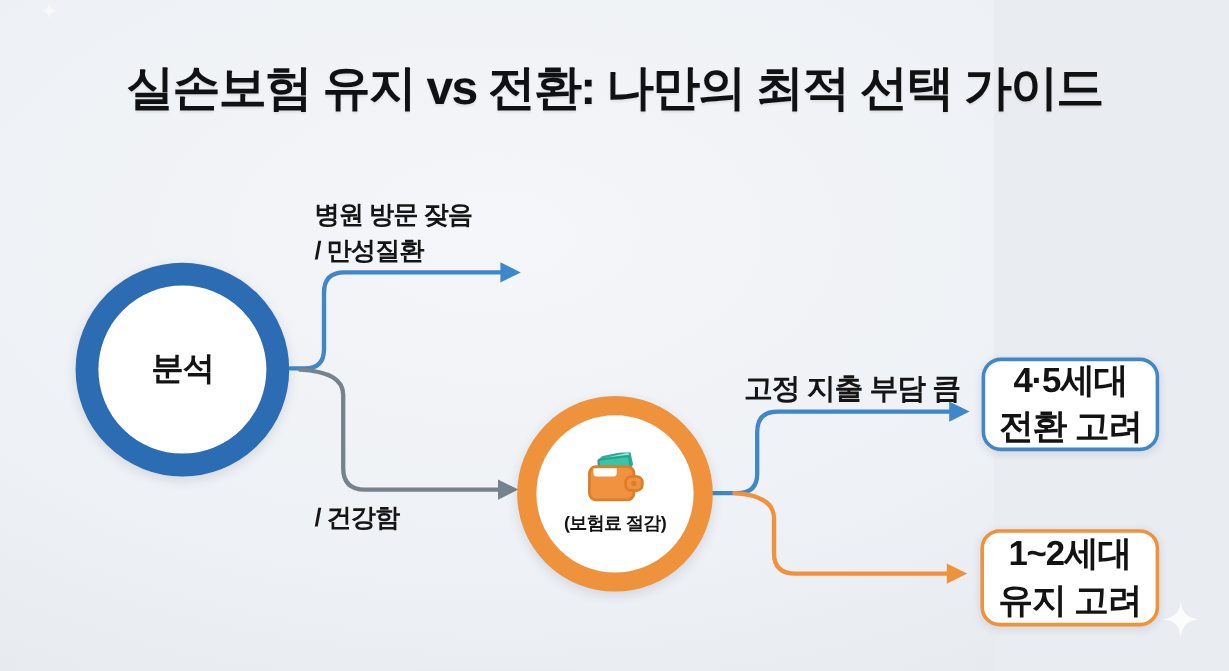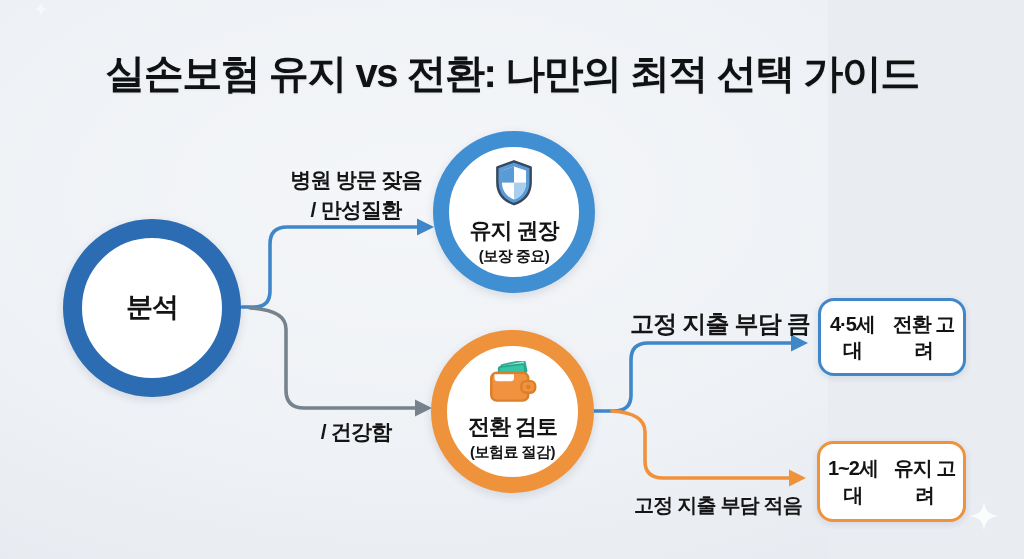--- a/index.html
+++ b/index.html
@@ -43,33 +43,33 @@
     border:16px solid var(--maintain-ring);
   }
   .node-convert {
     left:431px; top:330px; width:163px; height:163px;
     border:16px solid var(--convert-ring);
   }
   .node-title { font-size:22px; font-weight:800; letter-spacing:-1px; margin-top:3px; }
   .node-sub   { font-size:15px; font-weight:700; letter-spacing:-0.5px; margin-top:1px; }
 
   .edge-label {
-    position:absolute; text-align:center; font-weight:800;
+    position:absolute; text-align:left; font-weight:800;
     color:#151515; letter-spacing:-0.8px;
   }
   .edge-label .line { display:block; }
   .label-to-maintain { left:262px; top:165px; width:188px; font-size:21px; line-height:1.45; }
   .label-to-convert  { left:262px; top:417px; width:188px; font-size:21px; line-height:1.45; }
   .label-to-gen45    { left:620px; top:308px; width:200px; font-size:24px; }
   .label-to-gen12    { left:613px; top:492px; width:210px; font-size:20px; }
 
   .result-box {
     position:absolute; background:#ffffff; border-radius:16px;
-    display:flex; flex-direction:row; align-items:center; justify-content:center;
-    text-align:center; font-size:20px; font-weight:800; line-height:1.32;
+    display:flex; flex-direction:column; align-items:center; justify-content:center;
+    text-align:center; font-size:29px; font-weight:800; line-height:1.32;
     color:#131313; letter-spacing:-1px;
     box-shadow:0 2px 7px rgba(40,60,90,0.12);
   }
   .box-gen45 { left:818px; top:298px; width:148px; height:78px; border:3px solid var(--blue-edge); }
   .box-gen12 { left:817px; top:441px; width:149px; height:81px; border:3px solid var(--orange-edge); }
 
   .sparkle { position:absolute; fill:#ffffff; }
   .sparkle-big   { left:969px; top:501px; width:30px; height:30px; opacity:0.85; }
   .sparkle-small { left:34px;  top:2px;  width:14px; height:14px; opacity:0.55; }
 </style>
@@ -92,64 +92,43 @@
     <polygon class="head-blue" points="791,334.5 808,343 791,351.5"></polygon>
 
     <path class="edge edge-orange" d="M 612 411 Q 645 413 645 432 L 645 461 Q 645 478 663 478 L 790 478"></path>
     <polygon class="head-orange" points="789,469.5 806,478 789,486.5"></polygon>
   </svg>
 
   <div class="node-circle node-root">
     <span>분석</span>
   </div>
 
-  <div class="node-circle node-maintain">
-    <span>
-      <svg width="46" height="50" viewBox="0 0 48 54" aria-hidden="true">
-        <defs>
-          <clipPath id="shieldClip">
-            <path d="M24 8 L37 12.5 V25 C37 34.5 31.5 40.7 24 43.7 C16.5 40.7 11 34.5 11 25 V12.5 Z"></path>
-          </clipPath>
-        </defs>
-        <path d="M24 2.5 L42 9 V25 C42 37.8 34 45.3 24 48.8 C14 45.3 6 37.8 6 25 V9 Z" fill="#5b9bd5" stroke="#37475e" stroke-width="2.6" stroke-linejoin="round"></path>
-        <path d="M24 8 L37 12.5 V25 C37 34.5 31.5 40.7 24 43.7 C16.5 40.7 11 34.5 11 25 V12.5 Z" fill="#ffffff"></path>
-        <g clip-path="url(#shieldClip)">
-          <rect x="10" y="6" width="14" height="19.5" fill="#5b9bd5"></rect>
-          <rect x="24" y="25.5" width="14" height="20" fill="#a9cfee"></rect>
-        </g>
-      </svg>
-    </span>
-    <div class="node-title">유지 권장</div>
-    <div class="node-sub">(보장 중요)</div>
-  </div>
 
   <div class="node-circle node-convert">
     <span>
       <svg width="50" height="44" viewBox="0 0 54 46" aria-hidden="true">
         <rect x="15" y="1" width="26" height="13" rx="2" transform="rotate(-12 28 8)" fill="#9fe8d8" stroke="#2fae93" stroke-width="2"></rect>
         <rect x="12" y="4" width="28" height="12" rx="2" transform="rotate(-7 26 10)" fill="#36c5a9" stroke="#2aa38c" stroke-width="2"></rect>
         <rect x="3.5" y="12" width="40" height="30" rx="6" fill="#f0923f" stroke="#db7f28" stroke-width="2.6"></rect>
         <path d="M7 13.5 H28 V17.5 A3.5 3.5 0 0 1 24.5 21 H10.5 A3.5 3.5 0 0 1 7 17.5 Z" fill="#ffffff"></path>
         <rect x="36" y="21" width="15" height="12.5" rx="5" fill="#f0923f" stroke="#db7f28" stroke-width="2.6"></rect>
         <circle cx="43.5" cy="27.2" r="2.4" fill="#db7f28"></circle>
       </svg>
     </span>
-    <div class="node-title">전환 검토</div>
     <div class="node-sub">(보험료 절감)</div>
   </div>
 
   <div class="edge-label label-to-maintain">
     <span class="line">병원 방문 잦음</span>
     <span class="line">/ 만성질환</span>
   </div>
   <div class="edge-label label-to-convert">
     <span class="line">/ 건강함</span>
   </div>
   <div class="edge-label label-to-gen45">고정 지출 부담 큼</div>
-  <div class="edge-label label-to-gen12">고정 지출 부담 적음</div>
 
   <div class="result-box box-gen45">
     <span>4·5세대</span>
     <span>전환 고려</span>
   </div>
   <div class="result-box box-gen12">
     <span>1~2세대</span>
     <span>유지 고려</span>
   </div>
 

